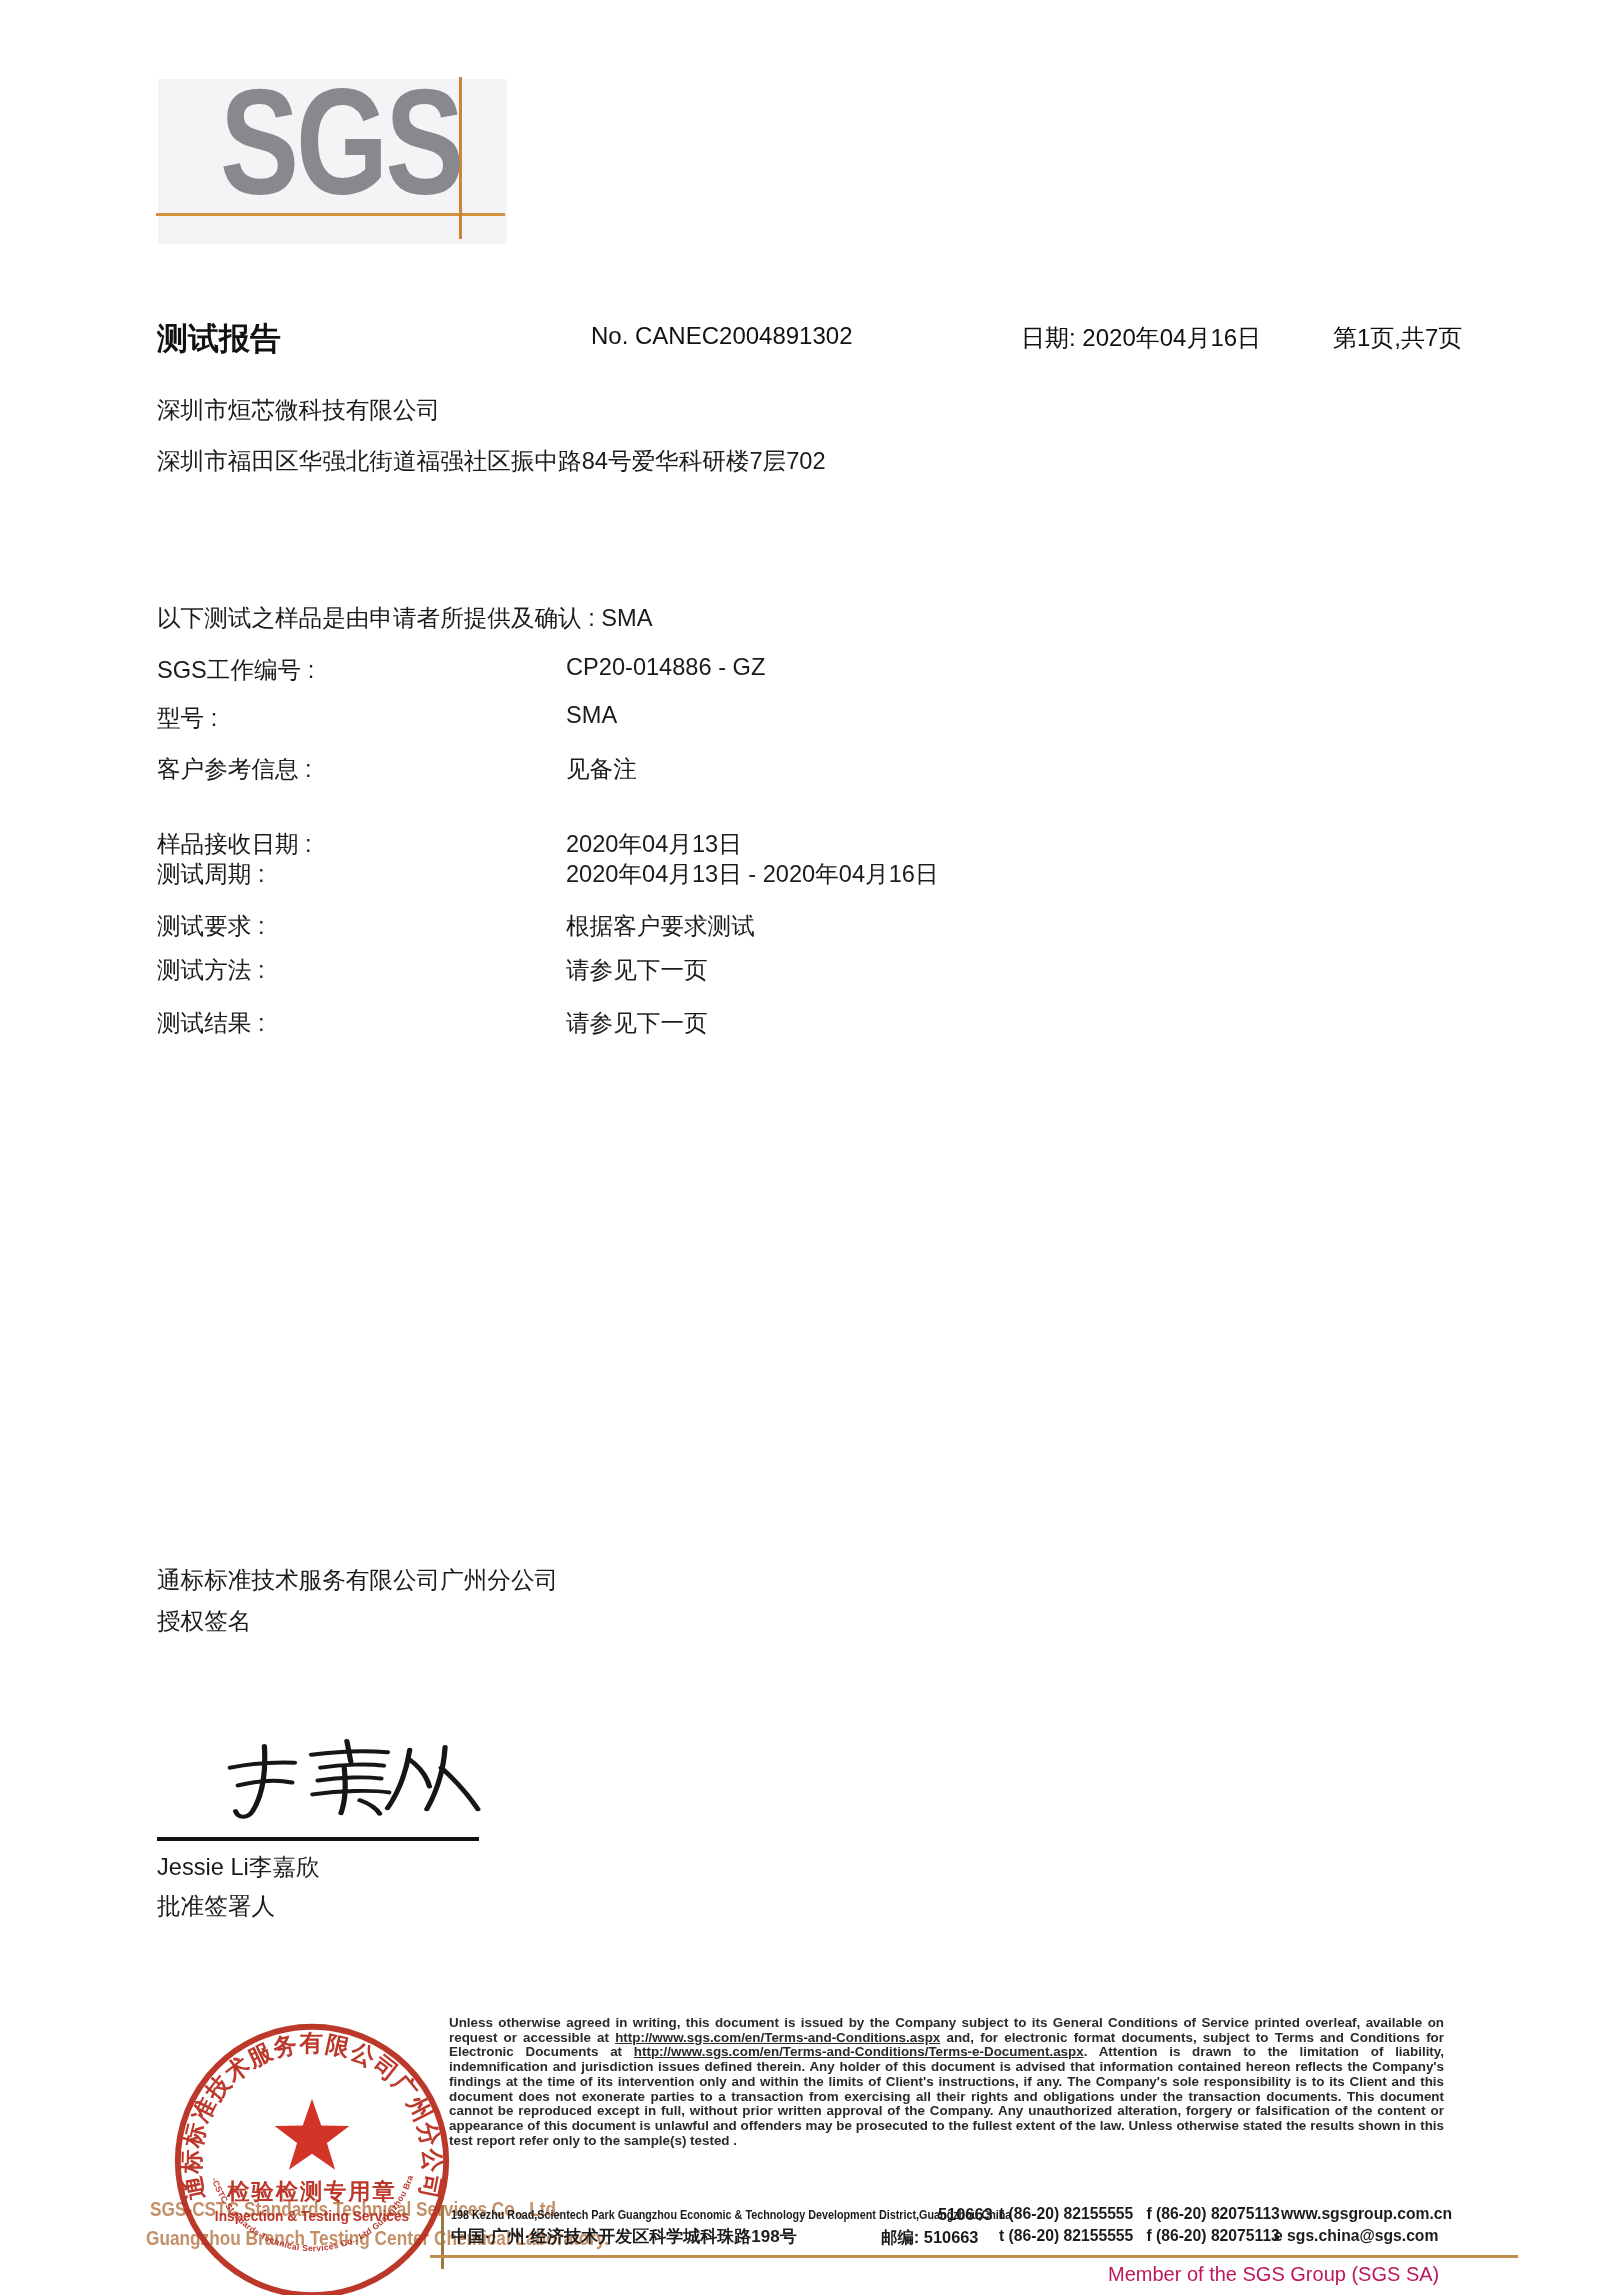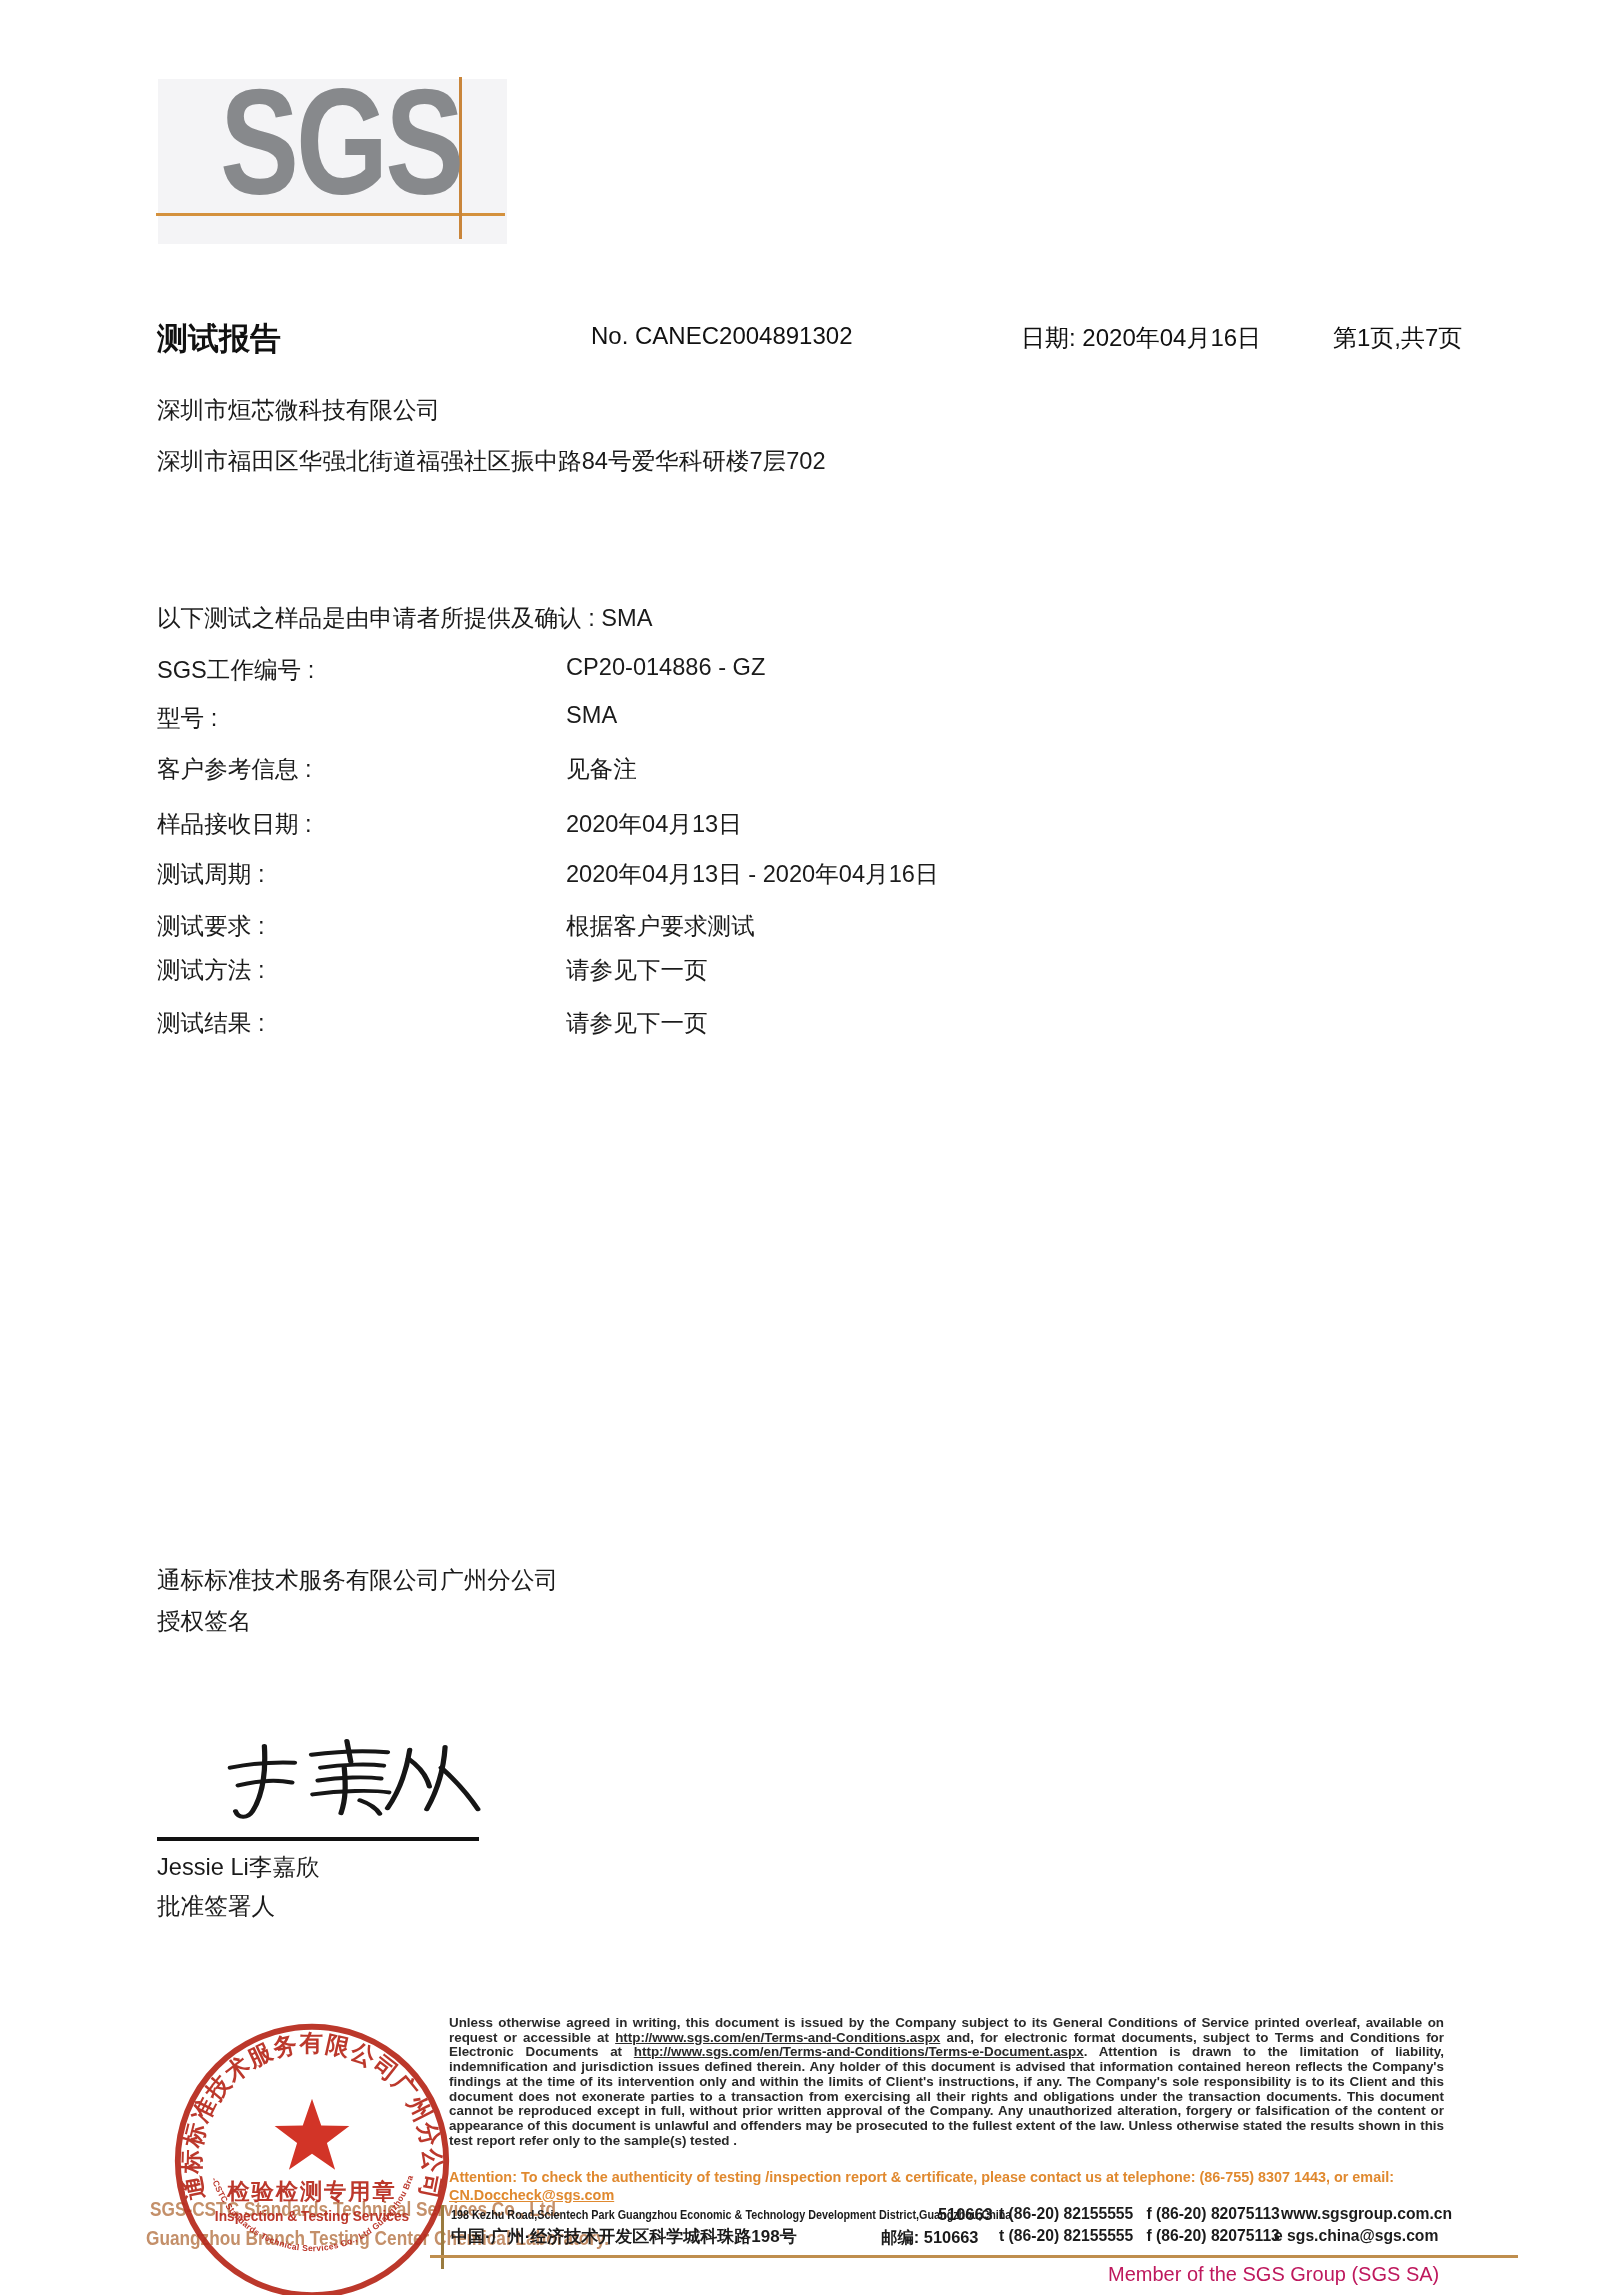--- a/index.html
+++ b/index.html
@@ -22,21 +22,21 @@
   .hdr-page{position:absolute;left:1317px;top:322px;font-size:24px;color:#111;}
 
   
   .company{position:absolute;left:141px;top:394px;font-size:23.6px;}
   .company-addr{position:absolute;left:141px;top:445px;font-size:23.6px;}
 
   
   .intro{position:absolute;left:141px;top:602px;font-size:23.6px;}
   .frow{position:absolute;left:141px;font-size:23.6px;}
   .fval{position:absolute;left:550px;font-size:23.6px;}
-  .r1{top:654px;} .r2{top:702px;text-align:center;} .r3{top:753px;} .r4{top:808px;}
+  .r1{top:654px;} .r2{top:702px;text-align:center;} .r3{top:753px;} .r4{top:828px;}
   .r5{top:858px;} .r6{top:910px;} .r7{top:954px;} .r8{top:1007px;}
 
   
   .signer-company{position:absolute;left:141px;top:1564px;font-size:23.6px;}
   .signer-auth{position:absolute;left:141px;top:1605px;font-size:23.6px;}
   .sig-svg{position:absolute;left:196px;top:1733px;}
   .sig-line{position:absolute;left:141px;top:1837px;width:322px;height:3.9px;background:#111;}
   .signer-name{position:absolute;left:141px;top:1851px;font-size:23.6px;}
   .signer-role{position:absolute;left:141px;top:1890px;font-size:23.6px;}
 
@@ -151,21 +151,20 @@
     <text font-size="13" font-weight="bold" fill="#b7291c" letter-spacing="0.5">
       <textPath href="#arcBottom" startOffset="50%" text-anchor="middle">SGS-CSTC Standards Technical Services Co., Ltd Guangzhou Branch</textPath>
     </text>
     <polygon fill="#cf2517" points="220,125 205.9,165.6 162.9,166.5 197.2,192.4 184.7,233.5 220,209 255.3,233.5 242.8,192.4 277.1,166.5 234.1,165.6"></polygon>
     <text x="220" y="278" text-anchor="middle" font-size="34" font-weight="bold" fill="#b7291c" letter-spacing="3">检验检测专用章</text>
     <text x="220" y="312" text-anchor="middle" font-size="21" font-weight="bold" fill="#b7291c">Inspection &amp; Testing Services</text>
   </svg>
 
   <div class="disclaimer"><span>Unless otherwise agreed in writing, this document is issued by the Company subject to its General Conditions of Service printed overleaf, available on request or accessible at </span><a>http://www.sgs.com/en/Terms-and-Conditions.aspx</a><span> and, for electronic format documents, subject to Terms and Conditions for Electronic Documents at </span><a>http://www.sgs.com/en/Terms-and-Conditions/Terms-e-Document.aspx</a><span>. Attention is drawn to the limitation of liability, indemnification and jurisdiction issues defined therein. Any holder of this document is advised that information contained hereon reflects the Company's findings at the time of its intervention only and within the limits of Client's instructions, if any. The Company's sole responsibility is to its Client and this document does not exonerate parties to a transaction from exercising all their rights and obligations under the transaction documents. This document cannot be reproduced except in full, without prior written approval of the Company. Any unauthorized alteration, forgery or falsification of the content or appearance of this document is unlawful and offenders may be prosecuted to the fullest extent of the law. Unless otherwise stated the results shown in this test report refer only to the sample(s) tested .</span></div>
 
-  <div class="attention"><span>Attention: To check the authenticity of testing /inspection report &amp; certificate, please contact us at telephone: (86-755) 8307 1443, or email: </span><a>CN.Doccheck@sgs.com</a></div>
 
   <div class="addr-vline"></div>
   <div class="addr-en">198 Kezhu Road,Scientech Park Guangzhou Economic &amp; Technology Development District,Guangzhou,China</div>
   <div class="postal-en">510663</div>
   <div class="phones1">t (86-20) 82155555   f (86-20) 82075113</div>
   <div class="weburl">www.sgsgroup.com.cn</div>
   <div class="addr-cn">中国·广州·经济技术开发区科学城科珠路198号</div>
   <div class="postal-cn">邮编: 510663</div>
   <div class="phones2">t (86-20) 82155555   f (86-20) 82075113</div>
   <div class="email2">e  sgs.china@sgs.com</div>

